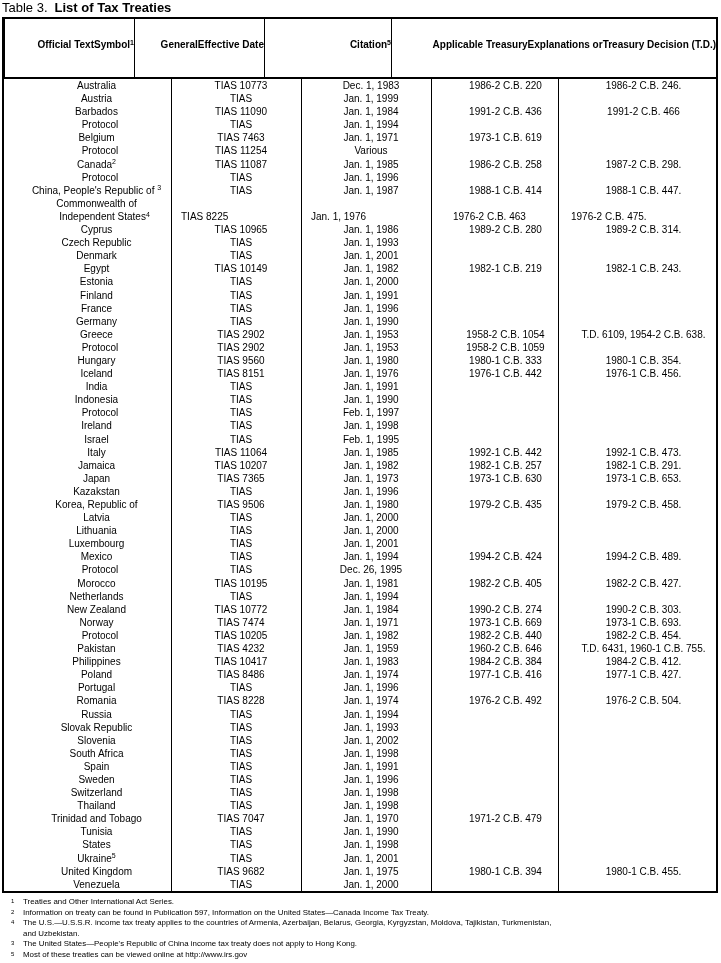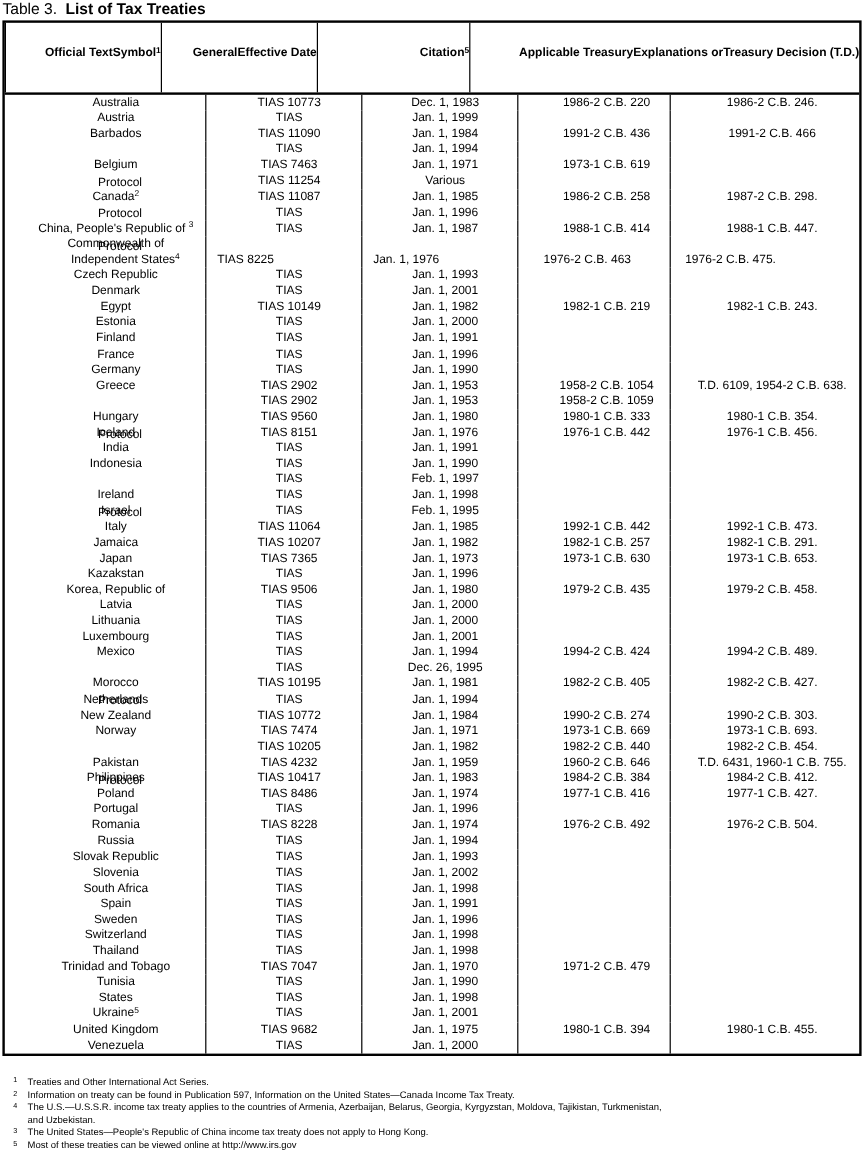--- a/index.html
+++ b/index.html
@@ -24,21 +24,21 @@
   .c0{width:167px;}
   .c1{width:130px;}
   .c2{width:130px;}
   .c3{width:127px;}
   .c4{flex:1;}
   .tbody{font-size:10px;text-align:center;}
   .row{display:flex;height:13.1px;}
   .row.tall{height:26.2px;}
   .cell{box-sizing:border-box;line-height:13.1px;white-space:nowrap;overflow:visible;}
   .cell.c0{padding-left:18px;}
-  .cell.c0.indent{padding-left:25px;margin-top:28px;}
+  .cell.c0.indent{padding-left:25px;}
   .cell.c1{padding-left:9px;}
   .cell.c2{padding-left:9px;}
   .cell.c3{padding-left:21px;}
   .cell.c4{padding-left:12px;}
   .row.tall .cell.c1,.row.tall .cell.c2,.row.tall .cell.c3,.row.tall .cell.c4{
     display:flex;align-items:flex-end;
   }
   .c2line{padding-left:16px;}
   sup{font-size:7px;line-height:0;position:relative;top:1px;vertical-align:super;}
   .footnotes{
@@ -244,20 +244,37 @@
           </div>
           <div class="cell c3">
             <div>1976-2 C.B. 463</div>
           </div>
           <div class="cell c4">
             <div>1976-2 C.B. 475.</div>
           </div>
         </div>
         <div class="row">
           <div class="cell c0 country">
+            <div>Cyprus</div>
+          </div>
+          <div class="cell c1">
+            <div>TIAS 10965</div>
+          </div>
+          <div class="cell c2">
+            <div>Jan. 1, 1986</div>
+          </div>
+          <div class="cell c3">
+            <div>1989-2 C.B. 280</div>
+          </div>
+          <div class="cell c4">
+            <div>1989-2 C.B. 314.</div>
+          </div>
+        </div>
+        <div class="row">
+          <div class="cell c0 country">
             <div>Czech Republic</div>
           </div>
           <div class="cell c1">
             <div>TIAS</div>
           </div>
           <div class="cell c2">
             <div>Jan. 1, 1993</div>
           </div>
           <div class="cell c3">
             <div></div>

